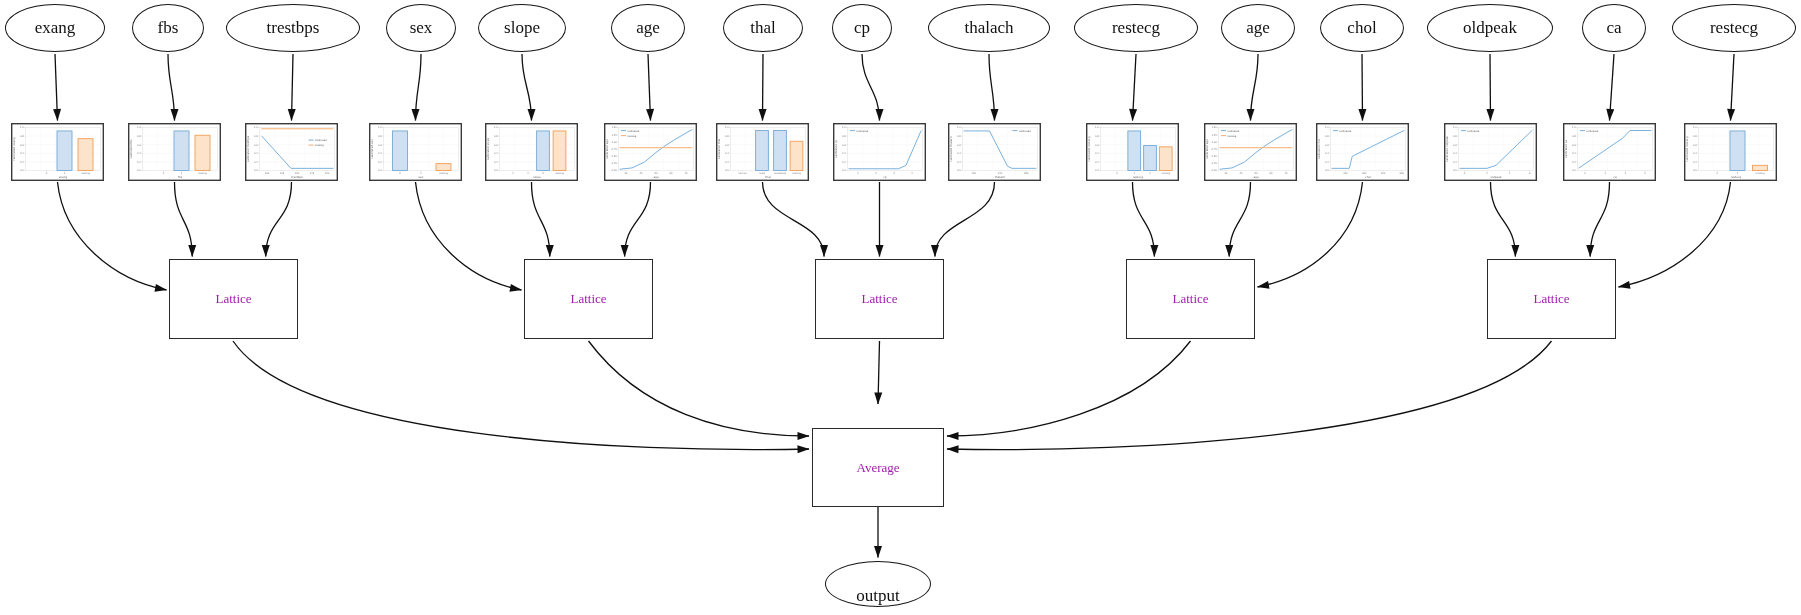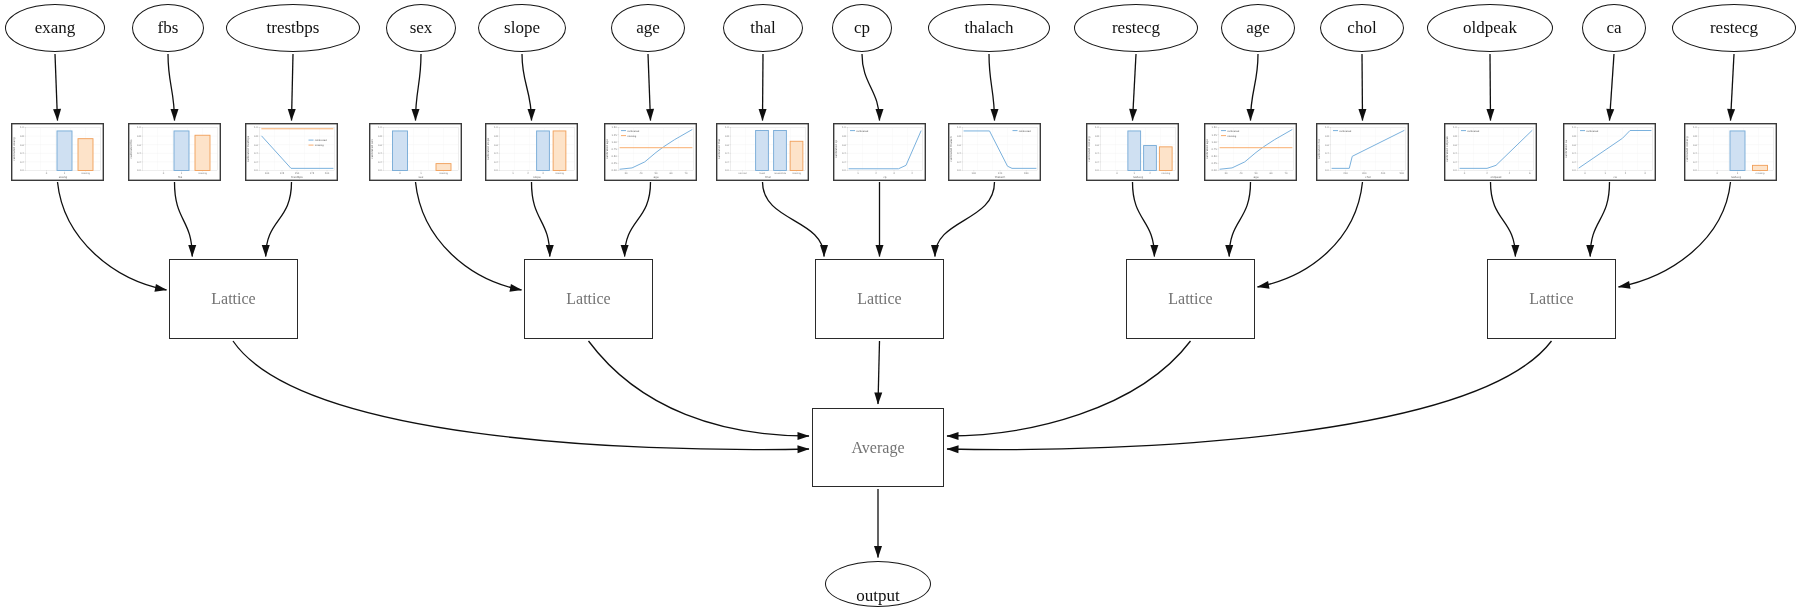--- a/index.html
+++ b/index.html
@@ -3,21 +3,21 @@
 <meta charset="utf-8">
 <style>
   html,body{margin:0;padding:0;background:#fff;}
   #canvas{position:relative;width:1801px;height:615px;background:#fff;overflow:hidden;
           font-family:"Liberation Serif",serif;}
   #edge-layer{position:absolute;left:0;top:0;}
   .edge{fill:none;stroke:#0f0f0f;stroke-width:1.3px;}
   .node-ellipse{position:absolute;border:1.5px solid #161616;border-radius:50%;background:#fff;
           display:flex;align-items:center;justify-content:center;font-size:17px;color:#111;box-sizing:border-box;}
   .node-box{position:absolute;border:1.4px solid #2a2a2a;background:#fff;
-          display:flex;align-items:center;justify-content:center;font-size:16px;color:#737373;box-sizing:border-box;}
+          display:flex;align-items:center;justify-content:center;font-size:13px;color:#a21caf;box-sizing:border-box;}
   .chart{position:absolute;background:#fff;}
   .chart text{font-family:"DejaVu Sans",sans-serif;}
 </style>
 </head>
 <body>
 
 <div id="canvas">
   <svg id="edge-layer" width="1801" height="615">
     <defs>
       <marker id="arrow" markerWidth="14" markerHeight="10" refX="12.5" refY="5" orient="auto" markerUnits="userSpaceOnUse">
@@ -691,19 +691,19 @@
     </div>
     <div class="node-box" style="left: 815px; top: 259px; width: 129px; height: 80px;">
       <span>Lattice</span>
     </div>
     <div class="node-box" style="left: 1126px; top: 259px; width: 129px; height: 80px;">
       <span>Lattice</span>
     </div>
     <div class="node-box" style="left: 1487px; top: 259px; width: 129px; height: 80px;">
       <span>Lattice</span>
     </div>
-    <div class="node-box" style="left: 812px; top: 408px; width: 132px; height: 79px;">
+    <div class="node-box" style="left: 812px; top: 428px; width: 132px; height: 79px;">
       <span>Average</span>
     </div>
     <div class="node-ellipse" style="left: 825px; top: 561px; width: 106px; height: 46px; align-items: flex-end;">
       <span>output</span>
     </div>
   </div>
 
 </body></html>

